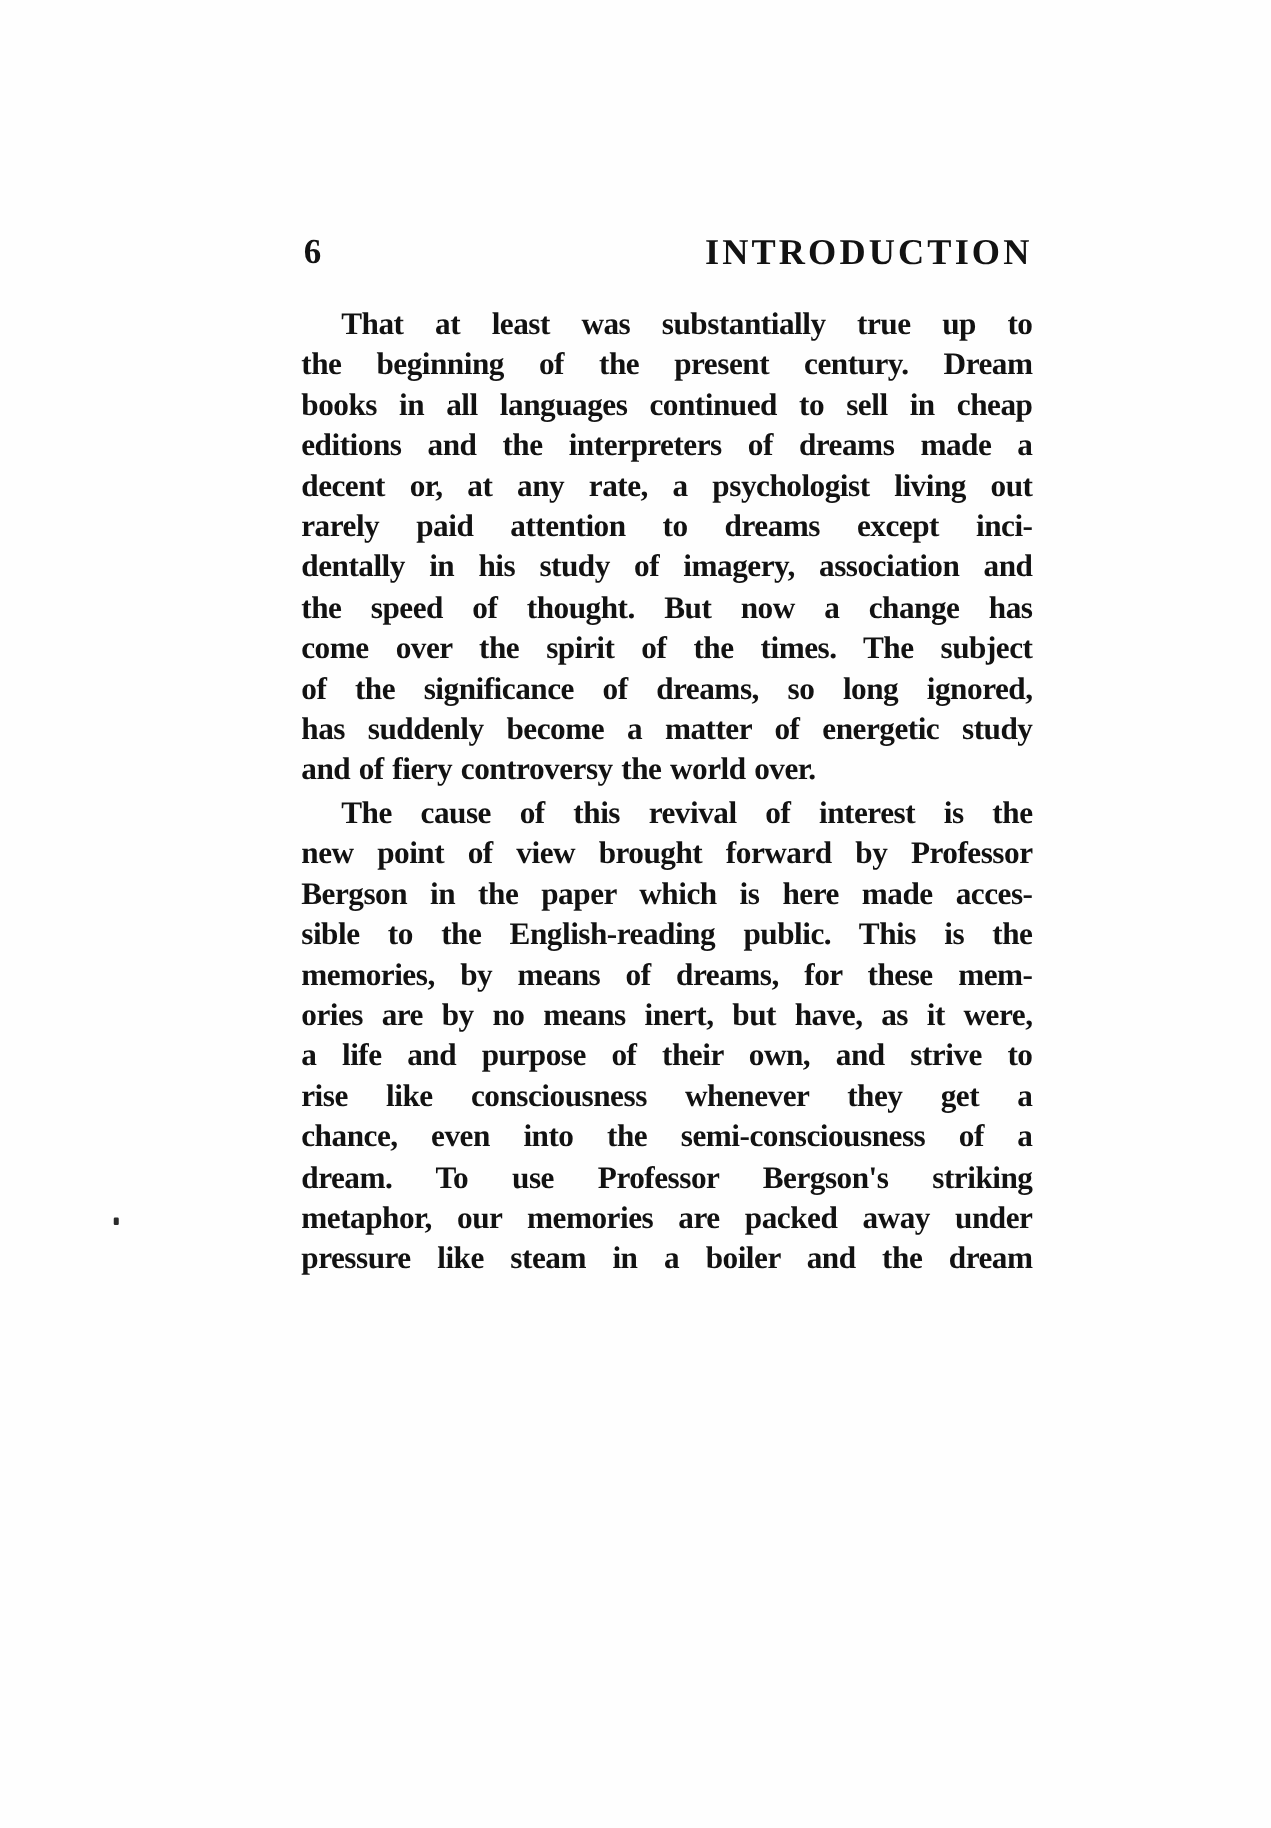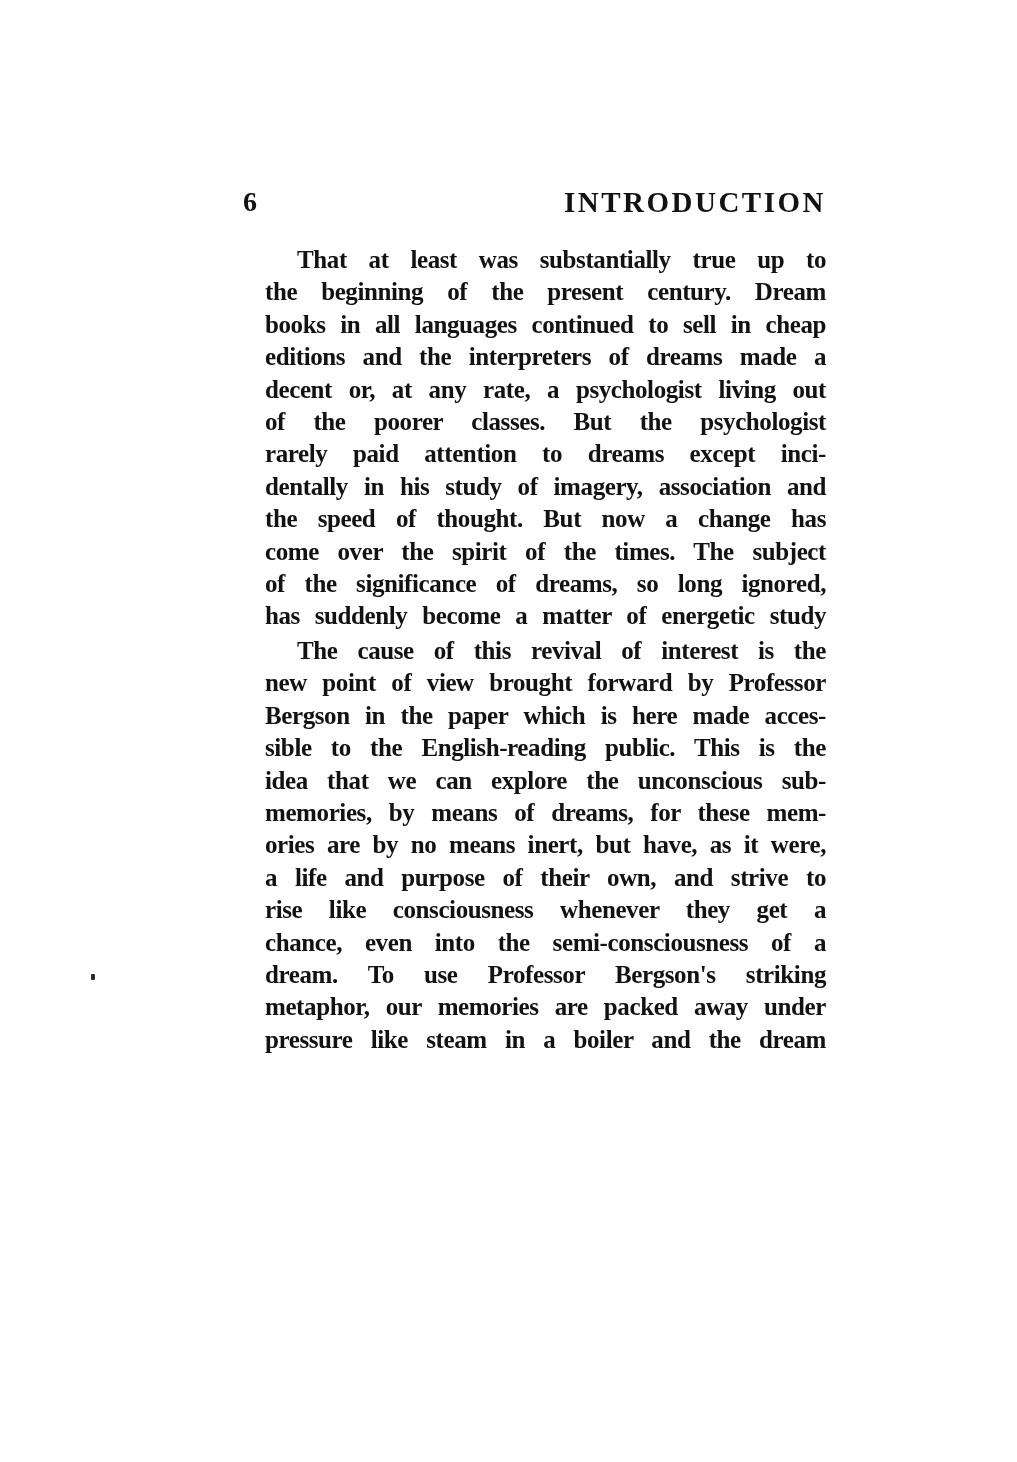--- a/index.html
+++ b/index.html
@@ -40,21 +40,20 @@
     font-weight: bold;
     letter-spacing: 2.5px;
   }
   .bodytext {
     margin-top: 26px;
     font-size: 25px;
     font-weight: bold;
     letter-spacing: -0.4px;
     word-spacing: 1px;
     line-height: 32.4px;
-    margin-left: 24px;
   }
   .line {
     text-align: justify;
     text-align-last: justify;
     white-space: normal;
   }
   .line.last { text-align-last: left; }
   .line.first { padding-left: 32px; }
   .para2 { margin-top: 2px; }
   .speck {
@@ -76,34 +75,33 @@
       <span class="pagenum">6</span>
       <span class="title">INTRODUCTION</span>
     </div>
     <div class="bodytext">
       <div class="para">
           <div class="line first">That at least was substantially true up to</div>
           <div class="line">the beginning of the present century. Dream</div>
           <div class="line">books in all languages continued to sell in cheap</div>
           <div class="line">editions and the interpreters of dreams made a</div>
           <div class="line">decent or, at any rate, a psychologist living out</div>
-          <div class="line">of the poorer classes. But the psychologist</div>
           <div class="line">rarely paid attention to dreams except inci-</div>
           <div class="line">dentally in his study of imagery, association and</div>
           <div class="line">the speed of thought. But now a change has</div>
           <div class="line">come over the spirit of the times. The subject</div>
           <div class="line">of the significance of dreams, so long ignored,</div>
           <div class="line">has suddenly become a matter of energetic study</div>
+          <div class="line last">and of fiery controversy the world over.</div>
         </div>
       <div class="para para2">
           <div class="line first">The cause of this revival of interest is the</div>
           <div class="line">new point of view brought forward by Professor</div>
           <div class="line">Bergson in the paper which is here made acces-</div>
           <div class="line">sible to the English-reading public. This is the</div>
-          <div class="line">idea that we can explore the unconscious sub-</div>
           <div class="line">memories, by means of dreams, for these mem-</div>
           <div class="line">ories are by no means inert, but have, as it were,</div>
           <div class="line">a life and purpose of their own, and strive to</div>
           <div class="line">rise like consciousness whenever they get a</div>
           <div class="line">chance, even into the semi-consciousness of a</div>
           <div class="line">dream. To use Professor Bergson's striking</div>
           <div class="line">metaphor, our memories are packed away under</div>
           <div class="line">pressure like steam in a boiler and the dream</div>
         </div>
     </div>

